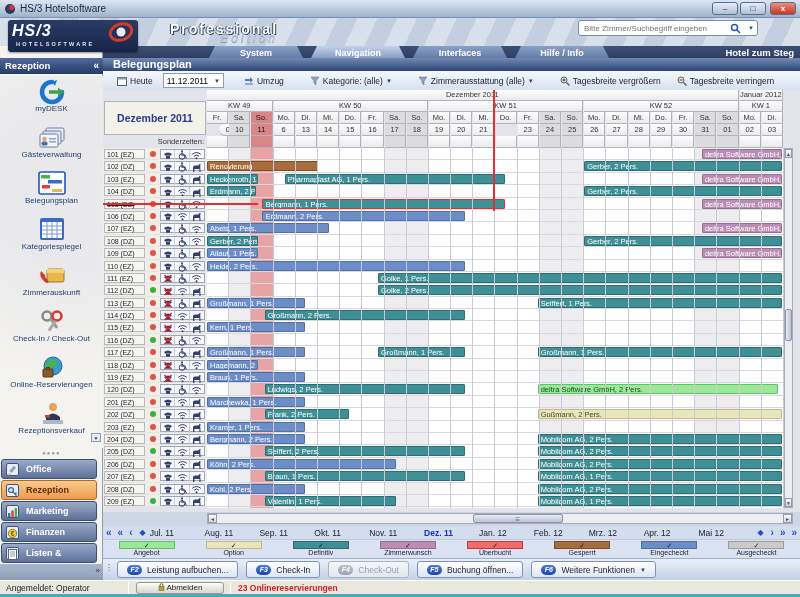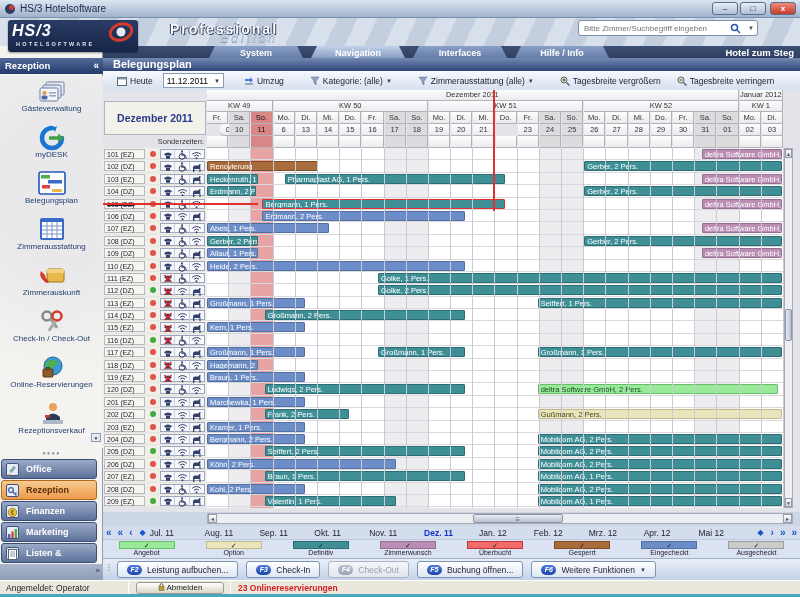--- a/index.html
+++ b/index.html
@@ -205,57 +205,57 @@
     <span class="hotelname" data-interactable="false">Hotel zum Steg</span>
   </div>
 
   <div class="sidebar" data-interactable="false">
     <div class="sidehead" data-interactable="false">
       <span data-interactable="false">Rezeption</span>
       <span class="col" data-interactable="true">«</span>
     </div>
     <div class="sideitems" data-interactable="false">
         <div class="side-item" data-interactable="true">
+          <div class="sic" data-interactable="false"><span data-interactable="false"><svg width="26" height="26" viewBox="0 0 26 26">
+                <path d="M13 3 A10 10 0 1 0 23 13" fill="none" stroke="#1976d2" stroke-width="4.5" stroke-linecap="round"></path>
+                <path d="M13 3 L18 1 L16 7 Z" fill="#1976d2"></path>
+                <path d="M10 13 H21" stroke="#43a047" stroke-width="3.5"></path>
+                <path d="M19 8.5 L25 13 L19 17.5 Z" fill="#43a047"></path>
+              </svg></span></div>
+          <div class="slab" data-interactable="false">myDESK</div>
+        </div>
+        <div class="side-item" data-interactable="true">
           <div class="sic" data-interactable="false"><span data-interactable="false"><svg width="28" height="24" viewBox="0 0 28 24">
                 <rect x="8" y="3" width="18" height="13" rx="1.5" fill="#e8edf8" stroke="#6a7ba0"></rect>
                 <rect x="5" y="6" width="18" height="13" rx="1.5" fill="#dfe7f5" stroke="#6a7ba0"></rect>
                 <rect x="2" y="9" width="18" height="13" rx="1.5" fill="#f2f5fb" stroke="#6a7ba0"></rect>
                 <circle cx="6.5" cy="14" r="2.2" fill="#e8a25a"></circle>
                 <rect x="3.5" y="16.5" width="6" height="4" rx="1.5" fill="#4a6aa8"></rect>
                 <rect x="11" y="13" width="7" height="1.6" fill="#9aa8c4"></rect>
                 <rect x="11" y="16" width="7" height="1.6" fill="#9aa8c4"></rect>
               </svg></span></div>
           <div class="slab" data-interactable="false">Gästeverwaltung</div>
         </div>
         <div class="side-item" data-interactable="true">
-          <div class="sic" data-interactable="false"><span data-interactable="false"><svg width="26" height="26" viewBox="0 0 26 26">
-                <path d="M13 3 A10 10 0 1 0 23 13" fill="none" stroke="#1976d2" stroke-width="4.5" stroke-linecap="round"></path>
-                <path d="M13 3 L18 1 L16 7 Z" fill="#1976d2"></path>
-                <path d="M10 13 H21" stroke="#43a047" stroke-width="3.5"></path>
-                <path d="M19 8.5 L25 13 L19 17.5 Z" fill="#43a047"></path>
-              </svg></span></div>
-          <div class="slab" data-interactable="false">myDESK</div>
-        </div>
-        <div class="side-item" data-interactable="true">
           <div class="sic" data-interactable="false"><span data-interactable="false"><svg width="28" height="24" viewBox="0 0 28 24">
                 <rect x="1" y="1" width="26" height="22" rx="2" fill="#fff" stroke="#2458b8" stroke-width="1.6"></rect>
                 <rect x="3" y="4" width="9" height="3.5" fill="#4caf50"></rect>
                 <rect x="10" y="9" width="14" height="3.5" fill="#3a6ac8"></rect>
                 <rect x="4" y="14" width="8" height="3.5" fill="#e04040"></rect>
                 <rect x="14" y="18" width="10" height="3" fill="#e8b84a"></rect>
               </svg></span></div>
           <div class="slab" data-interactable="false">Belegungsplan</div>
         </div>
         <div class="side-item" data-interactable="true">
           <div class="sic" data-interactable="false"><span data-interactable="false"><svg width="26" height="24" viewBox="0 0 26 24">
                 <rect x="1" y="1" width="24" height="22" rx="2" fill="#3a6ac8"></rect>
                 <rect x="3" y="5" width="20" height="16" fill="#fff"></rect>
                 <path d="M3 9 H23 M3 13 H23 M3 17 H23 M8 5 V21 M13 5 V21 M18 5 V21" stroke="#7a96c8" stroke-width="1"></path>
               </svg></span></div>
-          <div class="slab" data-interactable="false">Zimmerausstattung</div>
+          <div class="slab" data-interactable="false">Kategoriespiegel</div>
         </div>
         <div class="side-item" data-interactable="true">
           <div class="sic" data-interactable="false"><span data-interactable="false"><svg width="28" height="24" viewBox="0 0 28 24">
                 <rect x="9" y="6" width="17" height="13" rx="2" fill="#e8b84a" stroke="#a07818"></rect>
                 <rect x="9" y="6" width="17" height="4" fill="#f4d27a"></rect>
                 <path d="M3 8 Q1 12 4 16 L7 19 Q9 21 11 19 L9 16 Q7 15 7 12 Z" fill="#d43b2a"></path>
               </svg></span></div>
           <div class="slab" data-interactable="false">Zimmerauskunft</div>
         </div>
         <div class="side-item" data-interactable="true">
@@ -292,28 +292,28 @@
     <div class="sidenav" data-interactable="false">
         <div class="nav-btn" data-interactable="true"><div class="nic" data-interactable="false"><span data-interactable="false"><svg width="11" height="11" viewBox="0 0 11 11">
                 <rect x="4.5" y="1" width="3" height="7" transform="rotate(40 6 4)" fill="#8aa"></rect>
                 <path d="M2 8 L4 10 L1 10.5 Z" fill="#e8a25a"></path>
               </svg></span></div><span data-interactable="false">Office</span></div>
         <div class="nav-btn active" data-interactable="true"><div class="nic" data-interactable="false"><span data-interactable="false"><svg width="11" height="11" viewBox="0 0 11 11">
                 <circle cx="4" cy="4" r="2.4" fill="none" stroke="#4a6aa8" stroke-width="1.4"></circle>
                 <path d="M5.5 5.5 L9.5 9.5 M8 8 L9.5 6.5" stroke="#4a6aa8" stroke-width="1.4"></path>
               </svg></span></div><span data-interactable="false">Rezeption</span></div>
         <div class="nav-btn" data-interactable="true"><div class="nic" data-interactable="false"><span data-interactable="false"><svg width="11" height="11" viewBox="0 0 11 11">
-                <circle cx="5.5" cy="5.5" r="4.2" fill="#e8c84a" stroke="#a08418"></circle>
-                <text x="5.5" y="8" font-size="6.5" text-anchor="middle" fill="#7a5a10" font-family="Liberation Sans">€</text>
-              </svg></span></div><span data-interactable="false">Finanzen</span></div>
-        <div class="nav-btn" data-interactable="true"><div class="nic" data-interactable="false"><span data-interactable="false"><svg width="11" height="11" viewBox="0 0 11 11">
                 <rect x="1" y="6" width="2.4" height="4" fill="#4a6aa8"></rect>
                 <rect x="4.3" y="3.5" width="2.4" height="6.5" fill="#e04040"></rect>
                 <rect x="7.6" y="1" width="2.4" height="9" fill="#4caf50"></rect>
               </svg></span></div><span data-interactable="false">Marketing</span></div>
+        <div class="nav-btn" data-interactable="true"><div class="nic" data-interactable="false"><span data-interactable="false"><svg width="11" height="11" viewBox="0 0 11 11">
+                <circle cx="5.5" cy="5.5" r="4.2" fill="#e8c84a" stroke="#a08418"></circle>
+                <text x="5.5" y="8" font-size="6.5" text-anchor="middle" fill="#7a5a10" font-family="Liberation Sans">€</text>
+              </svg></span></div><span data-interactable="false">Finanzen</span></div>
         <div class="nav-btn" data-interactable="true"><div class="nic" data-interactable="false"><span data-interactable="false"><svg width="11" height="11" viewBox="0 0 11 11">
                 <rect x="1.5" y="0.5" width="8" height="10" fill="#fff" stroke="#567"></rect>
                 <path d="M3 3 H8 M3 5 H8 M3 7 H8" stroke="#89a"></path>
               </svg></span></div><span data-interactable="false">Listen &amp; Statistiken</span></div>
       </div>
     <div class="sidefoot" data-interactable="false">
       <span class="dots" data-interactable="true">»</span>
     </div>
   </div>
 

